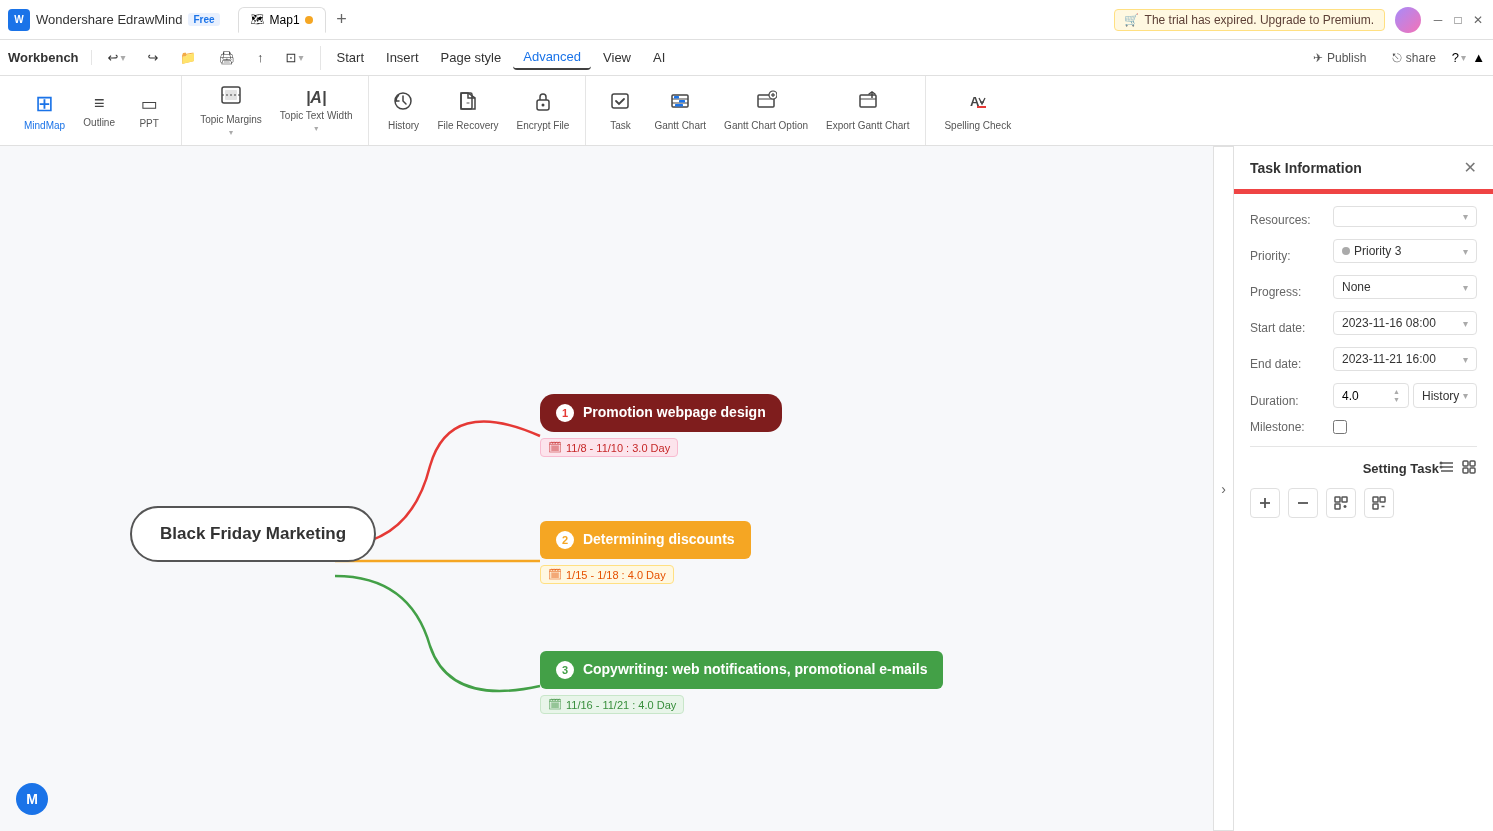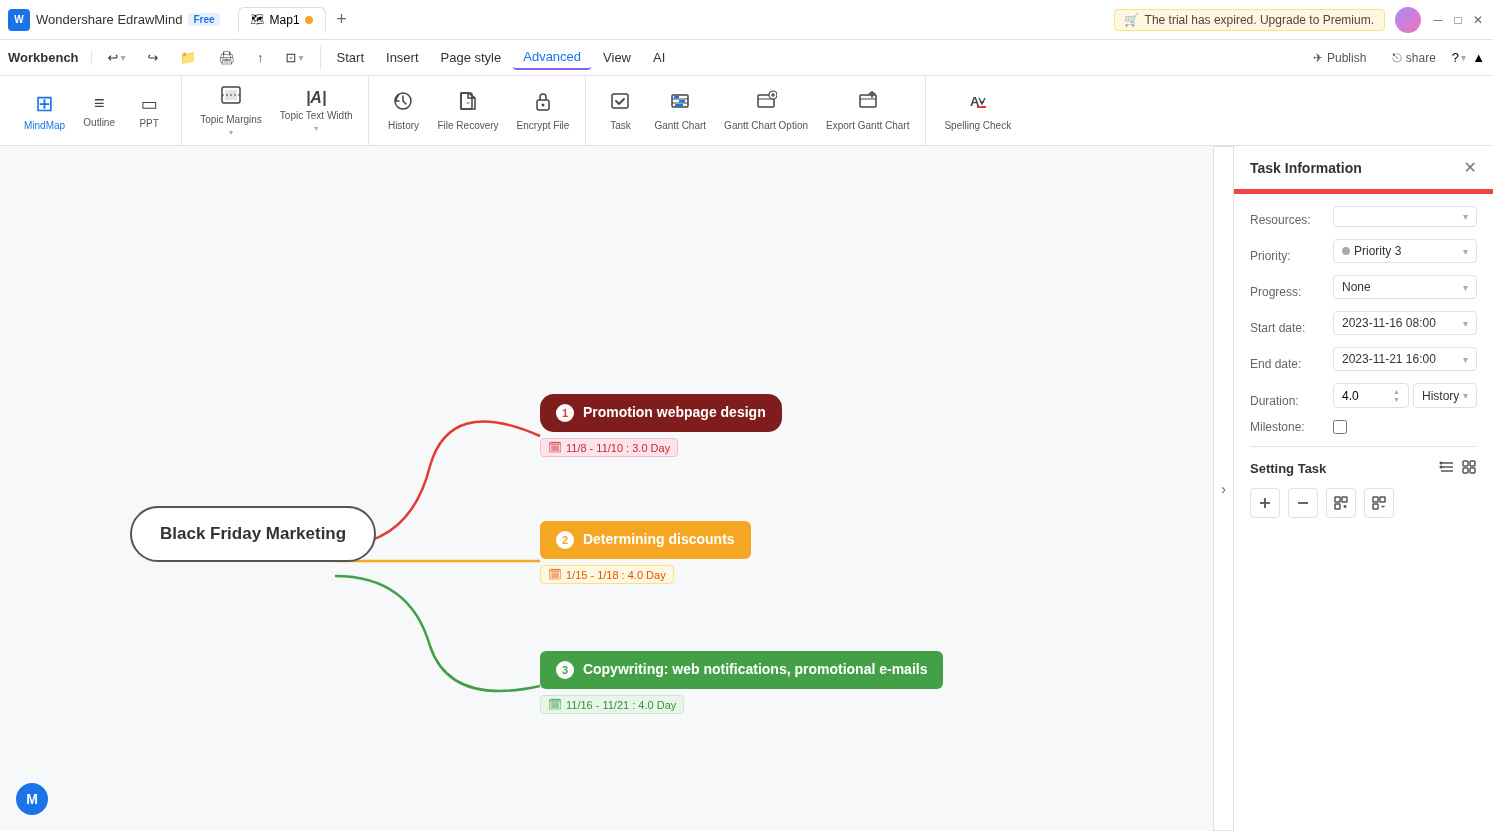--- a/index.html
+++ b/index.html
@@ -55,21 +55,21 @@
     .panel-title { font-size: 14px; font-weight: 600; color: #333; }
     .panel-close { cursor: pointer; color: #777; font-size: 16px; }
     
     .panel-body { padding: 12px 16px; flex: 1; overflow-y: auto; }
     .field-row { display: flex; align-items: flex-end; margin-bottom: 12px; gap: 8px; }
     .field-label { font-size: 12px; color: #666; min-width: 75px; }
     .field-value { flex: 1; border: 1px solid #e0e0e0; border-radius: 4px; padding: 4px 8px; font-size: 12px; color: #333; background: #fff; display: flex; align-items: center; justify-content: space-between; cursor: pointer; }
     .field-value .chevron { color: #aaa; font-size: 10px; }
     
     .section-divider { border-top: 1px solid #e5e5e5; margin: 8px 0 12px; }
-    .section-label { font-size: 13px; font-weight: 600; color: #333; margin-bottom: 10px; display: flex; align-items: center; justify-content: space-between; }
+    .section-label { font-size: 13px; font-weight: 600; color: #333; margin-bottom: 10px; display: flex; align-items: center; justify-content: flex-end; }
     .section-icons { display: flex; gap: 6px; }
     .section-icon-btn { cursor: pointer; color: #777; font-size: 14px; }
     
     .setting-btns { display: flex; gap: 8px; flex-wrap: wrap; }
     .setting-btn { width: 30px; height: 30px; border: 1px solid #e0e0e0; border-radius: 4px; display: flex; align-items: center; justify-content: center; cursor: pointer; font-size: 14px; color: #555; }
 
     
     .collapse-btn { width: 20px; background: #fff; border: 1px solid #e0e0e0; border-right: none; display: flex; align-items: center; justify-content: center; cursor: pointer; color: #666; font-size: 14px; }
 
     
@@ -119,21 +119,21 @@
   <div class="menu-item">🖨</div>
   <div class="menu-item">↑</div>
   <div class="menu-item" style="display:flex;align-items:center;gap:2px;">
     <span>⊡</span>
     <span style="font-size:10px;color:#aaa;">▾</span>
   </div>
   <div style="border-right:1px solid #e5e5e5;height:24px;margin:0 4px;"></div>
   <div class="menu-item">Start</div>
   <div class="menu-item">Insert</div>
   <div class="menu-item">Page style</div>
-  <div class="menu-item active" style="color:#1a73e8;border-bottom:2px solid #8b5cf6;">Advanced</div>
+  <div class="menu-item active" style="color:#1a73e8;border-bottom:2px solid #404040;">Advanced</div>
   <div class="menu-item">View</div>
   <div class="menu-item">AI</div>
   <div class="menu-right" style="margin-left:auto;display:flex;align-items:center;gap:6px;">
     <div class="publish-btn">
       <span>✈</span>
       <span>Publish</span>
     </div>
     <div class="share-btn">
       <span>⎋</span>
       <span>share</span>

